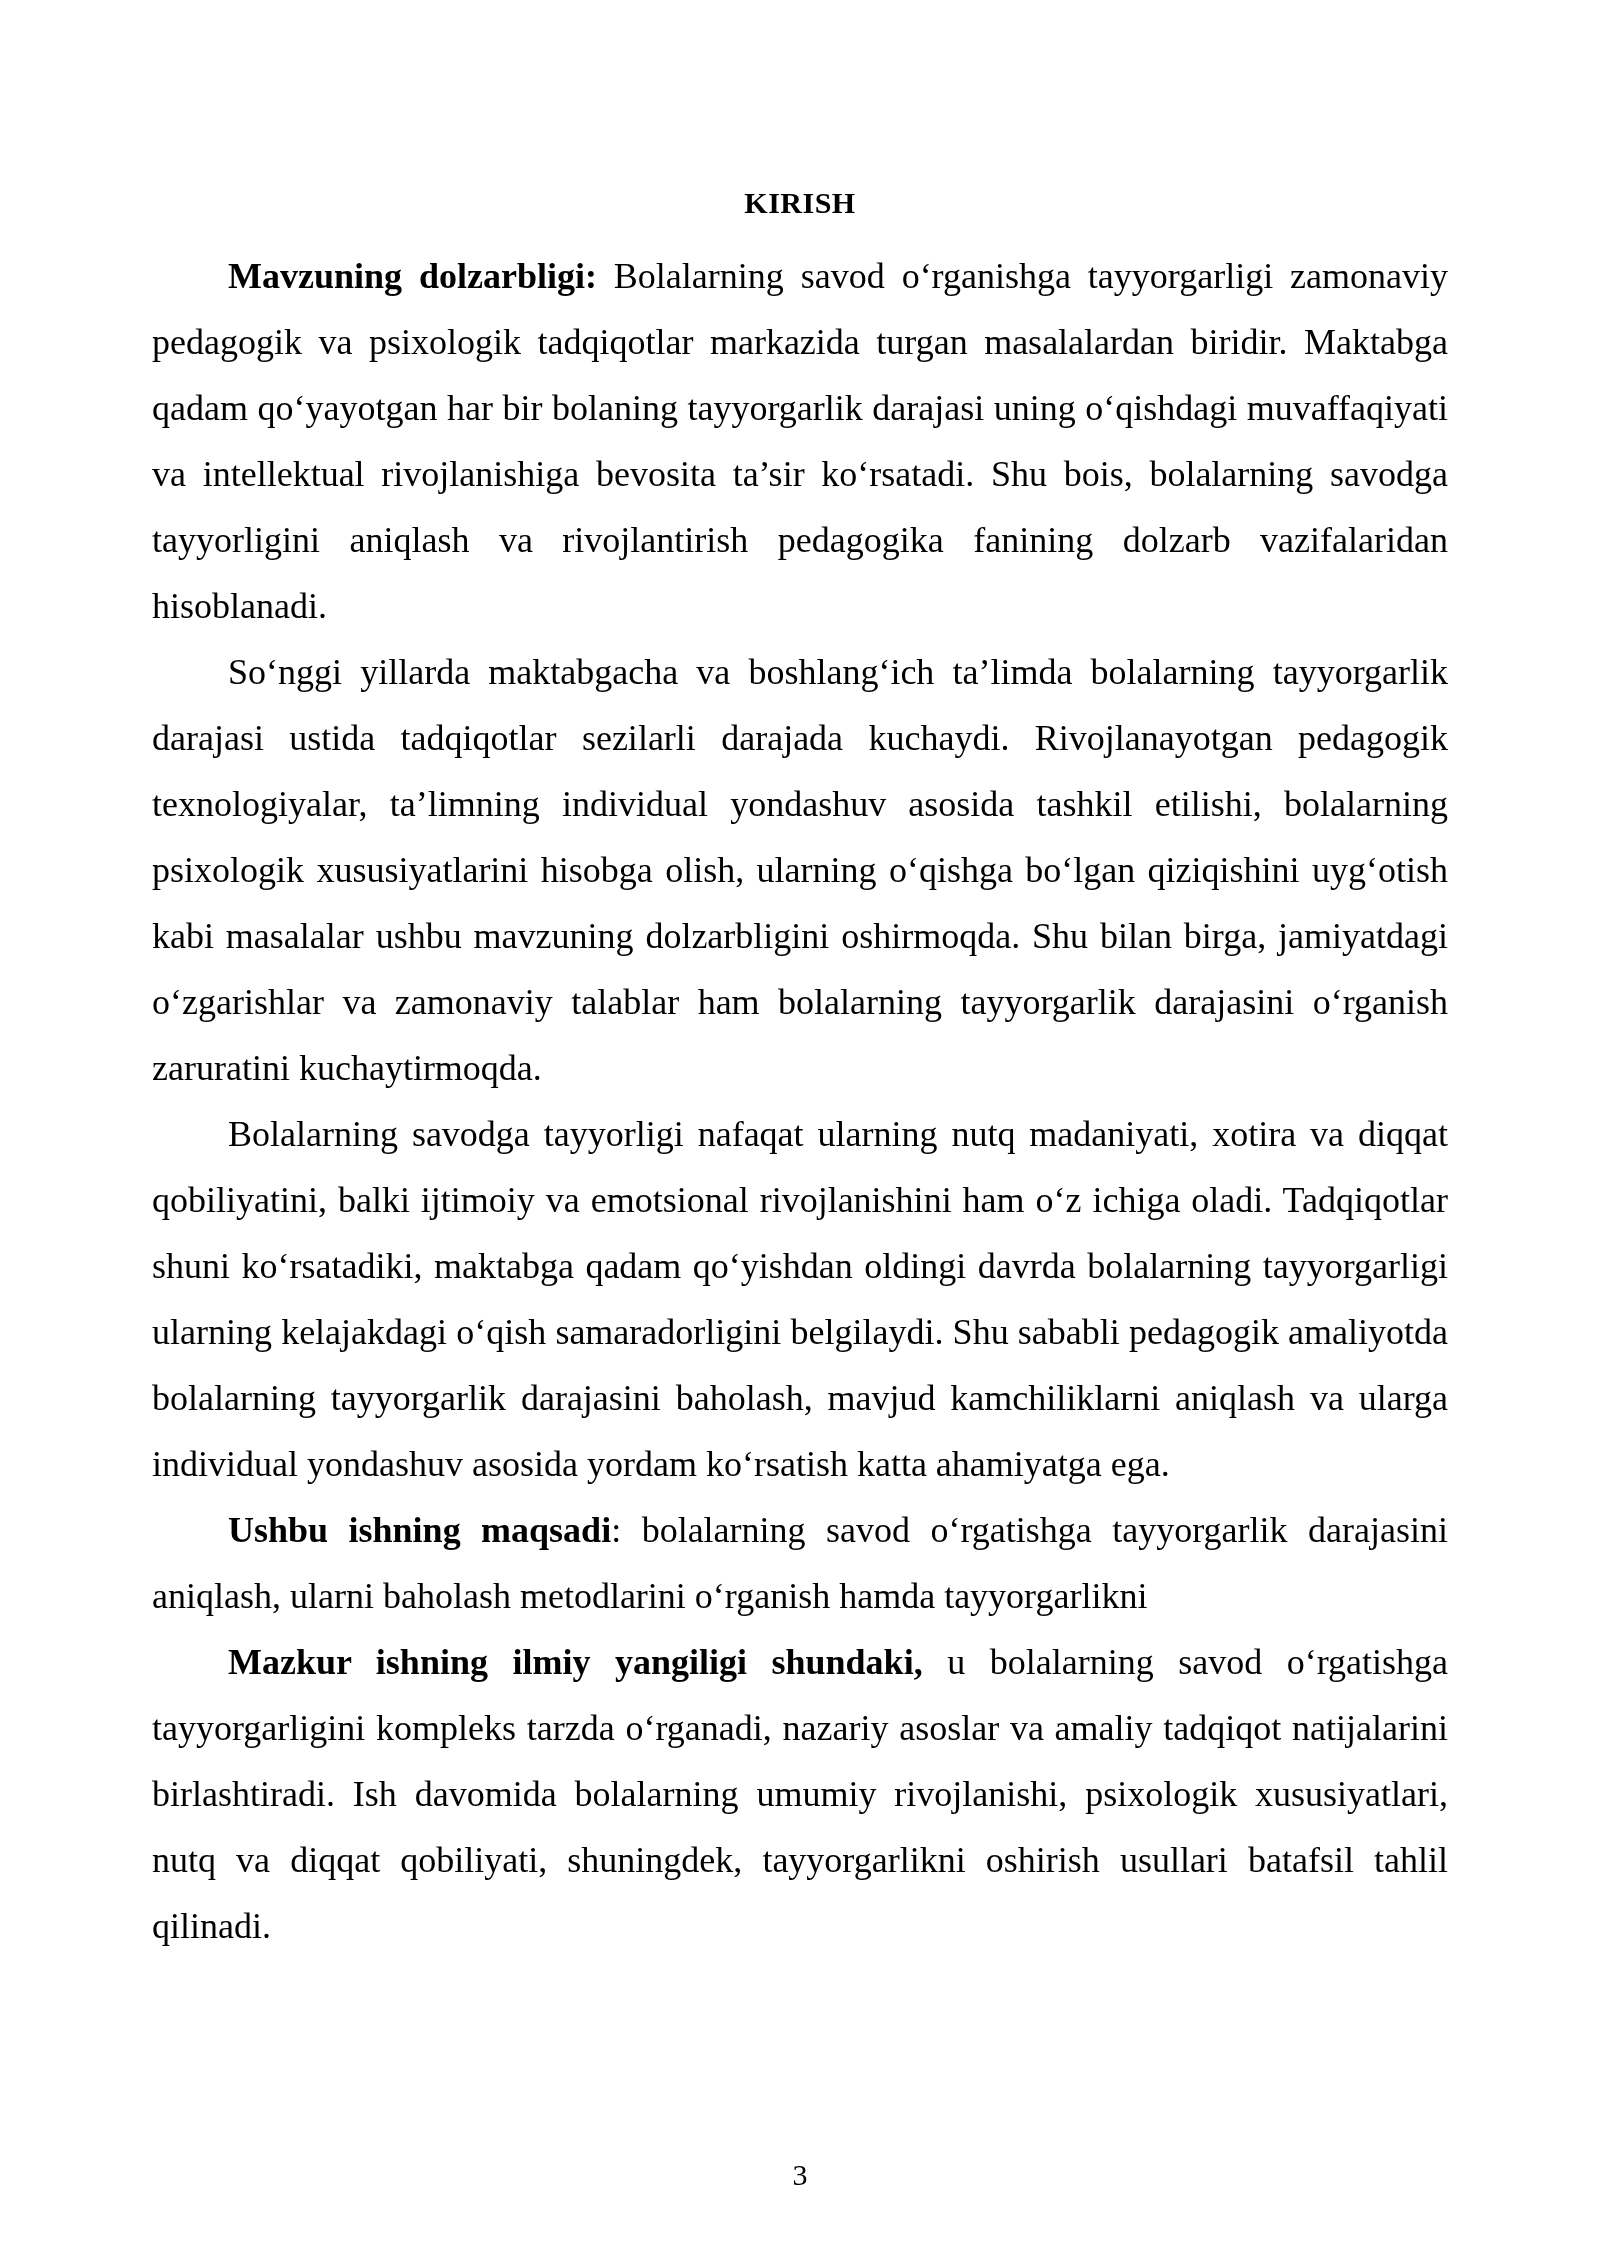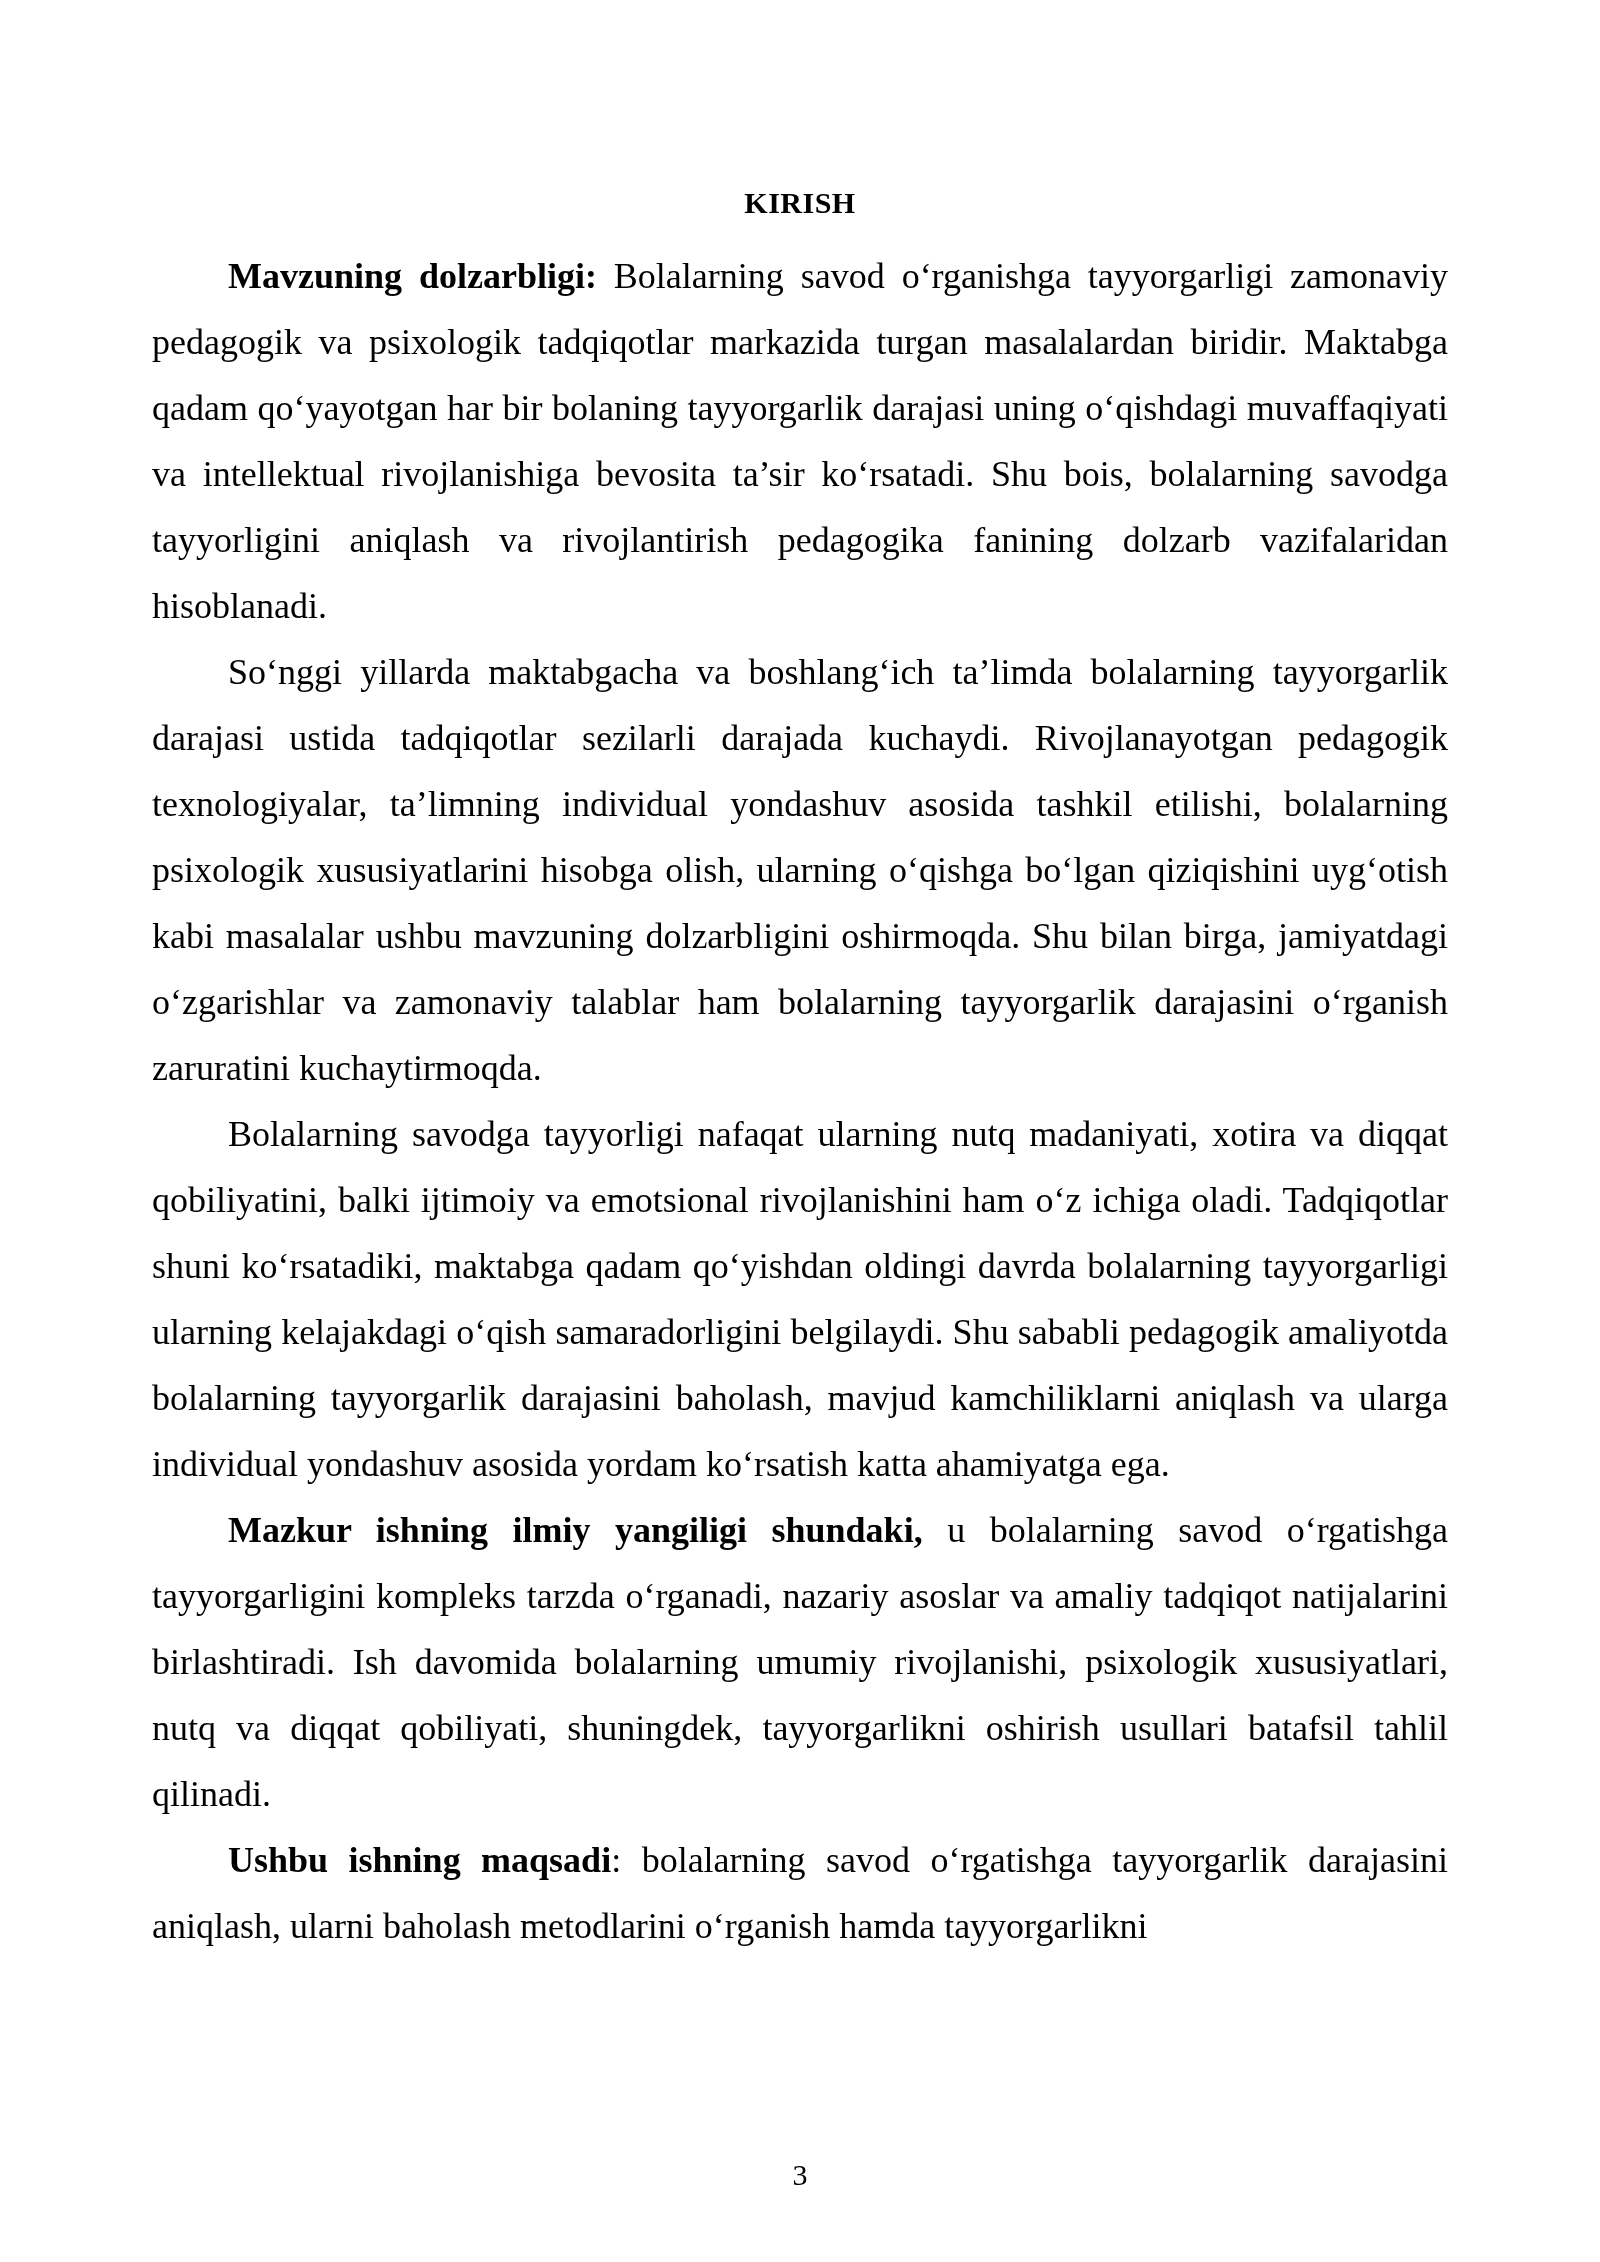--- a/index.html
+++ b/index.html
@@ -81,23 +81,23 @@
 
     <p class="para">
       <span class="lead"></span><span>So‘nggi yillarda maktabgacha va boshlang‘ich ta’limda bolalarning tayyorgarlik darajasi ustida tadqiqotlar sezilarli darajada kuchaydi. Rivojlanayotgan pedagogik texnologiyalar, ta’limning individual yondashuv asosida tashkil etilishi, bolalarning psixologik xususiyatlarini hisobga olish, ularning o‘qishga bo‘lgan qiziqishini uyg‘otish kabi masalalar ushbu mavzuning dolzarbligini oshirmoqda. Shu bilan birga, jamiyatdagi o‘zgarishlar va zamonaviy talablar ham bolalarning tayyorgarlik darajasini o‘rganish zaruratini kuchaytirmoqda.</span>
     </p>
 
     <p class="para">
       <span class="lead"></span><span>Bolalarning savodga tayyorligi nafaqat ularning nutq madaniyati, xotira va diqqat qobiliyatini, balki ijtimoiy va emotsional rivojlanishini ham o‘z ichiga oladi. Tadqiqotlar shuni ko‘rsatadiki, maktabga qadam qo‘yishdan oldingi davrda bolalarning tayyorgarligi ularning kelajakdagi o‘qish samaradorligini belgilaydi. Shu sababli pedagogik amaliyotda bolalarning tayyorgarlik darajasini baholash, mavjud kamchiliklarni aniqlash va ularga individual yondashuv asosida yordam ko‘rsatish katta ahamiyatga ega.</span>
     </p>
 
     <p class="para">
-      <span class="lead">Mazkur ishning ilmiy yangiligi shundaki,</span><span> u bolalarning savod o‘rgatishga tayyorgarligini kompleks tarzda o‘rganadi, nazariy asoslar va amaliy tadqiqot natijalarini birlashtiradi. Ish davomida bolalarning umumiy rivojlanishi, psixologik xususiyatlari, nutq va diqqat qobiliyati, shuningdek, tayyorgarlikni oshirish usullari batafsil tahlil qilinadi.</span>
+      <span class="lead">Ushbu ishning maqsadi</span><span>: bolalarning savod o‘rgatishga tayyorgarlik darajasini aniqlash, ularni baholash metodlarini o‘rganish hamda tayyorgarlikni</span>
     </p>
 
     <p class="para">
-      <span class="lead">Ushbu ishning maqsadi</span><span>: bolalarning savod o‘rgatishga tayyorgarlik darajasini aniqlash, ularni baholash metodlarini o‘rganish hamda tayyorgarlikni</span>
+      <span class="lead">Mazkur ishning ilmiy yangiligi shundaki,</span><span> u bolalarning savod o‘rgatishga tayyorgarligini kompleks tarzda o‘rganadi, nazariy asoslar va amaliy tadqiqot natijalarini birlashtiradi. Ish davomida bolalarning umumiy rivojlanishi, psixologik xususiyatlari, nutq va diqqat qobiliyati, shuningdek, tayyorgarlikni oshirish usullari batafsil tahlil qilinadi.</span>
     </p>
 
   </div>
 
   <div class="page-number">3</div>
 </div>
 
 </body></html>

